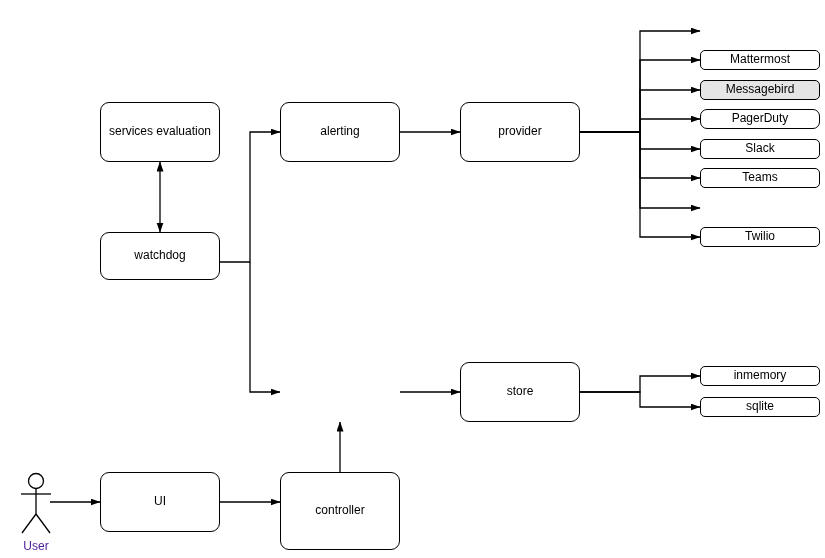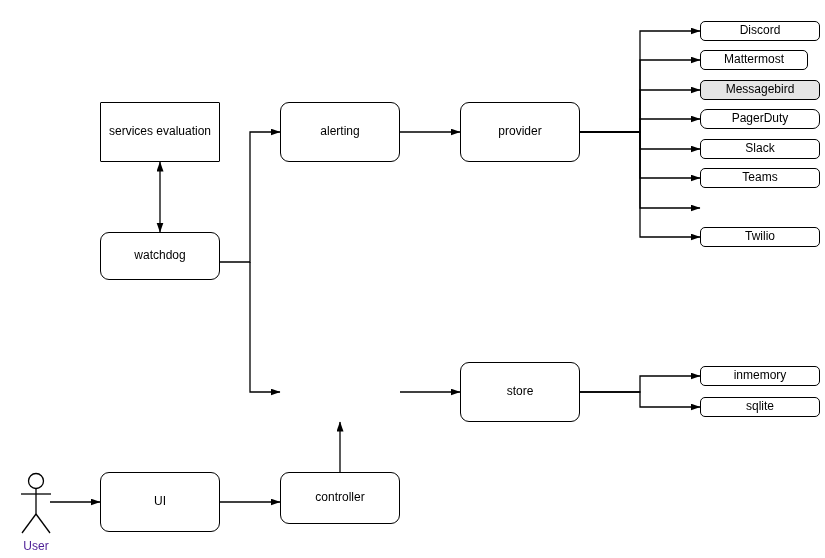--- a/index.html
+++ b/index.html
@@ -98,45 +98,42 @@
 
   <svg class="actor" width="50" height="70" xmlns="http://www.w3.org/2000/svg">
     <circle class="actor-shape" cx="22" cy="15" r="7.5"></circle>
     <line class="actor-shape" x1="22" y1="22.5" x2="22" y2="48"></line>
     <line class="actor-shape" x1="7" y1="28" x2="37" y2="28"></line>
     <line class="actor-shape" x1="22" y1="48" x2="8" y2="67"></line>
     <line class="actor-shape" x1="22" y1="48" x2="36" y2="67"></line>
   </svg>
   <div class="actor-label">User</div>
 
-<div class="node" style="left: 100px; top: 102px; width: 120px; height: 60px; border-radius: 1px; background: rgb(255, 255, 255);">
+<div class="node" style="left: 100px; top: 102px; width: 120px; height: 60px; border-radius: 9px; background: rgb(255, 255, 255);">
       <span>services evaluation</span>
     </div>
     <div class="node" style="left: 100px; top: 232px; width: 120px; height: 48px; border-radius: 9px; background: rgb(255, 255, 255);">
       <span>watchdog</span>
     </div>
     <div class="node" style="left: 280px; top: 102px; width: 120px; height: 60px; border-radius: 9px; background: rgb(255, 255, 255);">
       <span>alerting</span>
     </div>
     <div class="node" style="left: 460px; top: 102px; width: 120px; height: 60px; border-radius: 9px; background: rgb(255, 255, 255);">
       <span>provider</span>
     </div>
     <div class="node" style="left: 460px; top: 362px; width: 120px; height: 60px; border-radius: 9px; background: rgb(255, 255, 255);">
       <span>store</span>
     </div>
     <div class="node" style="left: 100px; top: 472px; width: 120px; height: 60px; border-radius: 9px; background: rgb(255, 255, 255);">
       <span>UI</span>
     </div>
-    <div class="node" style="left: 280px; top: 472px; width: 120px; height: 52px; border-radius: 9px; background: rgb(255, 255, 255);">
+    <div class="node" style="left: 280px; top: 472px; width: 120px; height: 78px; border-radius: 9px; background: rgb(255, 255, 255);">
       <span>controller</span>
     </div>
-    <div class="node" style="left: 700px; top: 21px; width: 120px; height: 20px; border-radius: 5px; background: rgb(255, 255, 255);">
-      <span>Discord</span>
-    </div>
-    <div class="node" style="left: 700px; top: 50px; width: 108px; height: 20px; border-radius: 5px; background: rgb(255, 255, 255);">
+    <div class="node" style="left: 700px; top: 50px; width: 120px; height: 20px; border-radius: 5px; background: rgb(255, 255, 255);">
       <span>Mattermost</span>
     </div>
     <div class="node" style="left: 700px; top: 80px; width: 120px; height: 20px; border-radius: 5px; background: #e5e5e5;">
       <span>Messagebird</span>
     </div>
     <div class="node" style="left: 700px; top: 109px; width: 120px; height: 20px; border-radius: 7px; background: rgb(255, 255, 255);">
       <span>PagerDuty</span>
     </div>
     <div class="node" style="left: 700px; top: 139px; width: 120px; height: 20px; border-radius: 5px; background: rgb(255, 255, 255);">
       <span>Slack</span>

